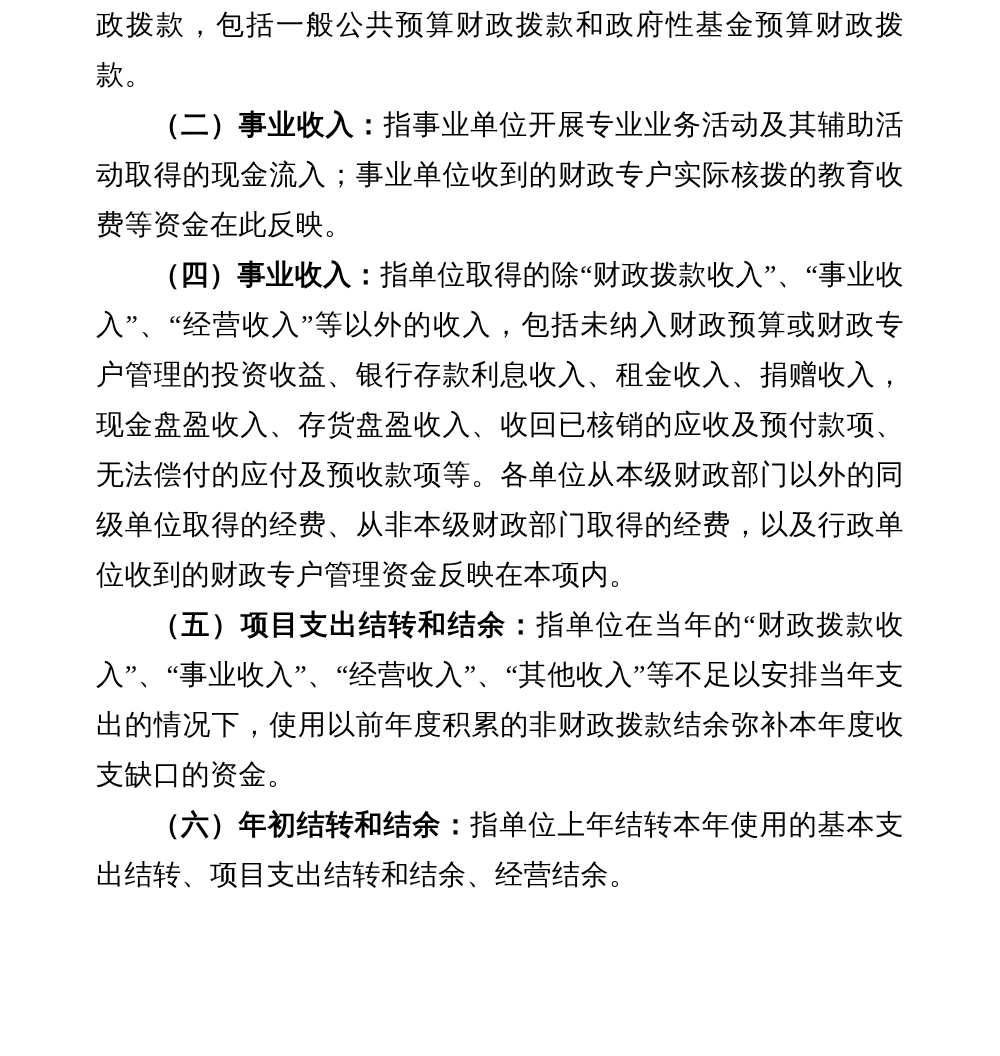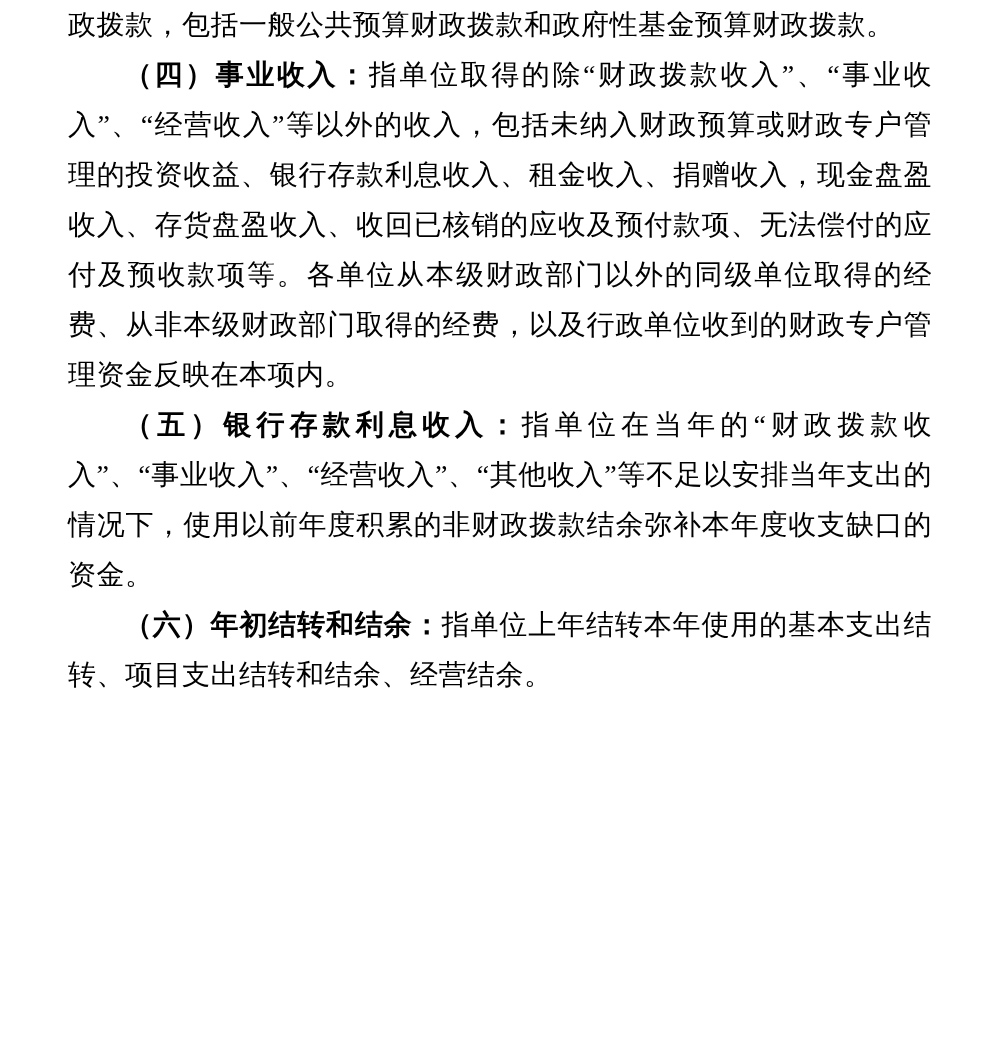--- a/index.html
+++ b/index.html
@@ -9,21 +9,21 @@
   }
   body {
     width: 1000px;
     height: 1056px;
     overflow: hidden;
   }
   .page {
     box-sizing: border-box;
     width: 1000px;
     height: 1056px;
-    padding: 0 68px;
+    padding: 0 96px;
     background: #ffffff;
     color: #000000;
     font-family: "Liberation Serif", "DejaVu Serif", serif;
     font-size: 28px;
     line-height: 50px;
     text-align: justify;
     text-justify: inter-character;
     border-radius: 27px;
   }
   .para {
@@ -39,21 +39,22 @@
     font-weight: bold;
   }
 </style>
 </head>
 <body>
 
 <div class="page">
 
   <p class="para continuation">政拨款，包括一般公共预算财政拨款和政府性基金预算财政拨款。</p>
 
+  <p class="para"><span class="term">（二）事业收入：</span><span class="def">指事业单位开展专业业务活动及其辅助活动取得的现金流入；事业单位收到的财政专户实际核拨的教育收费等资金在此反映。</span></p>
 
 
   <p class="para"><span class="term">（四）事业收入：</span><span class="def">指单位取得的除“财政拨款收入”、“事业收入”、“经营收入”等以外的收入，包括未纳入财政预算或财政专户管理的投资收益、银行存款利息收入、租金收入、捐赠收入，现金盘盈收入、存货盘盈收入、收回已核销的应收及预付款项、无法偿付的应付及预收款项等。各单位从本级财政部门以外的同级单位取得的经费、从非本级财政部门取得的经费，以及行政单位收到的财政专户管理资金反映在本项内。</span></p>
 
-  <p class="para"><span class="term">（五）银行存款利息收入：</span><span class="def">指单位在当年的“财政拨款收入”、“事业收入”、“经营收入”、“其他收入”等不足以安排当年支出的情况下，使用以前年度积累的非财政拨款结余弥补本年度收支缺口的资金。</span></p>
+  <p class="para"><span class="term">（五）项目支出结转和结余：</span><span class="def">指单位在当年的“财政拨款收入”、“事业收入”、“经营收入”、“其他收入”等不足以安排当年支出的情况下，使用以前年度积累的非财政拨款结余弥补本年度收支缺口的资金。</span></p>
 
   <p class="para"><span class="term">（六）年初结转和结余：</span><span class="def">指单位上年结转本年使用的基本支出结转、项目支出结转和结余、经营结余。</span></p>
 
 </div>
 
 </body></html>

